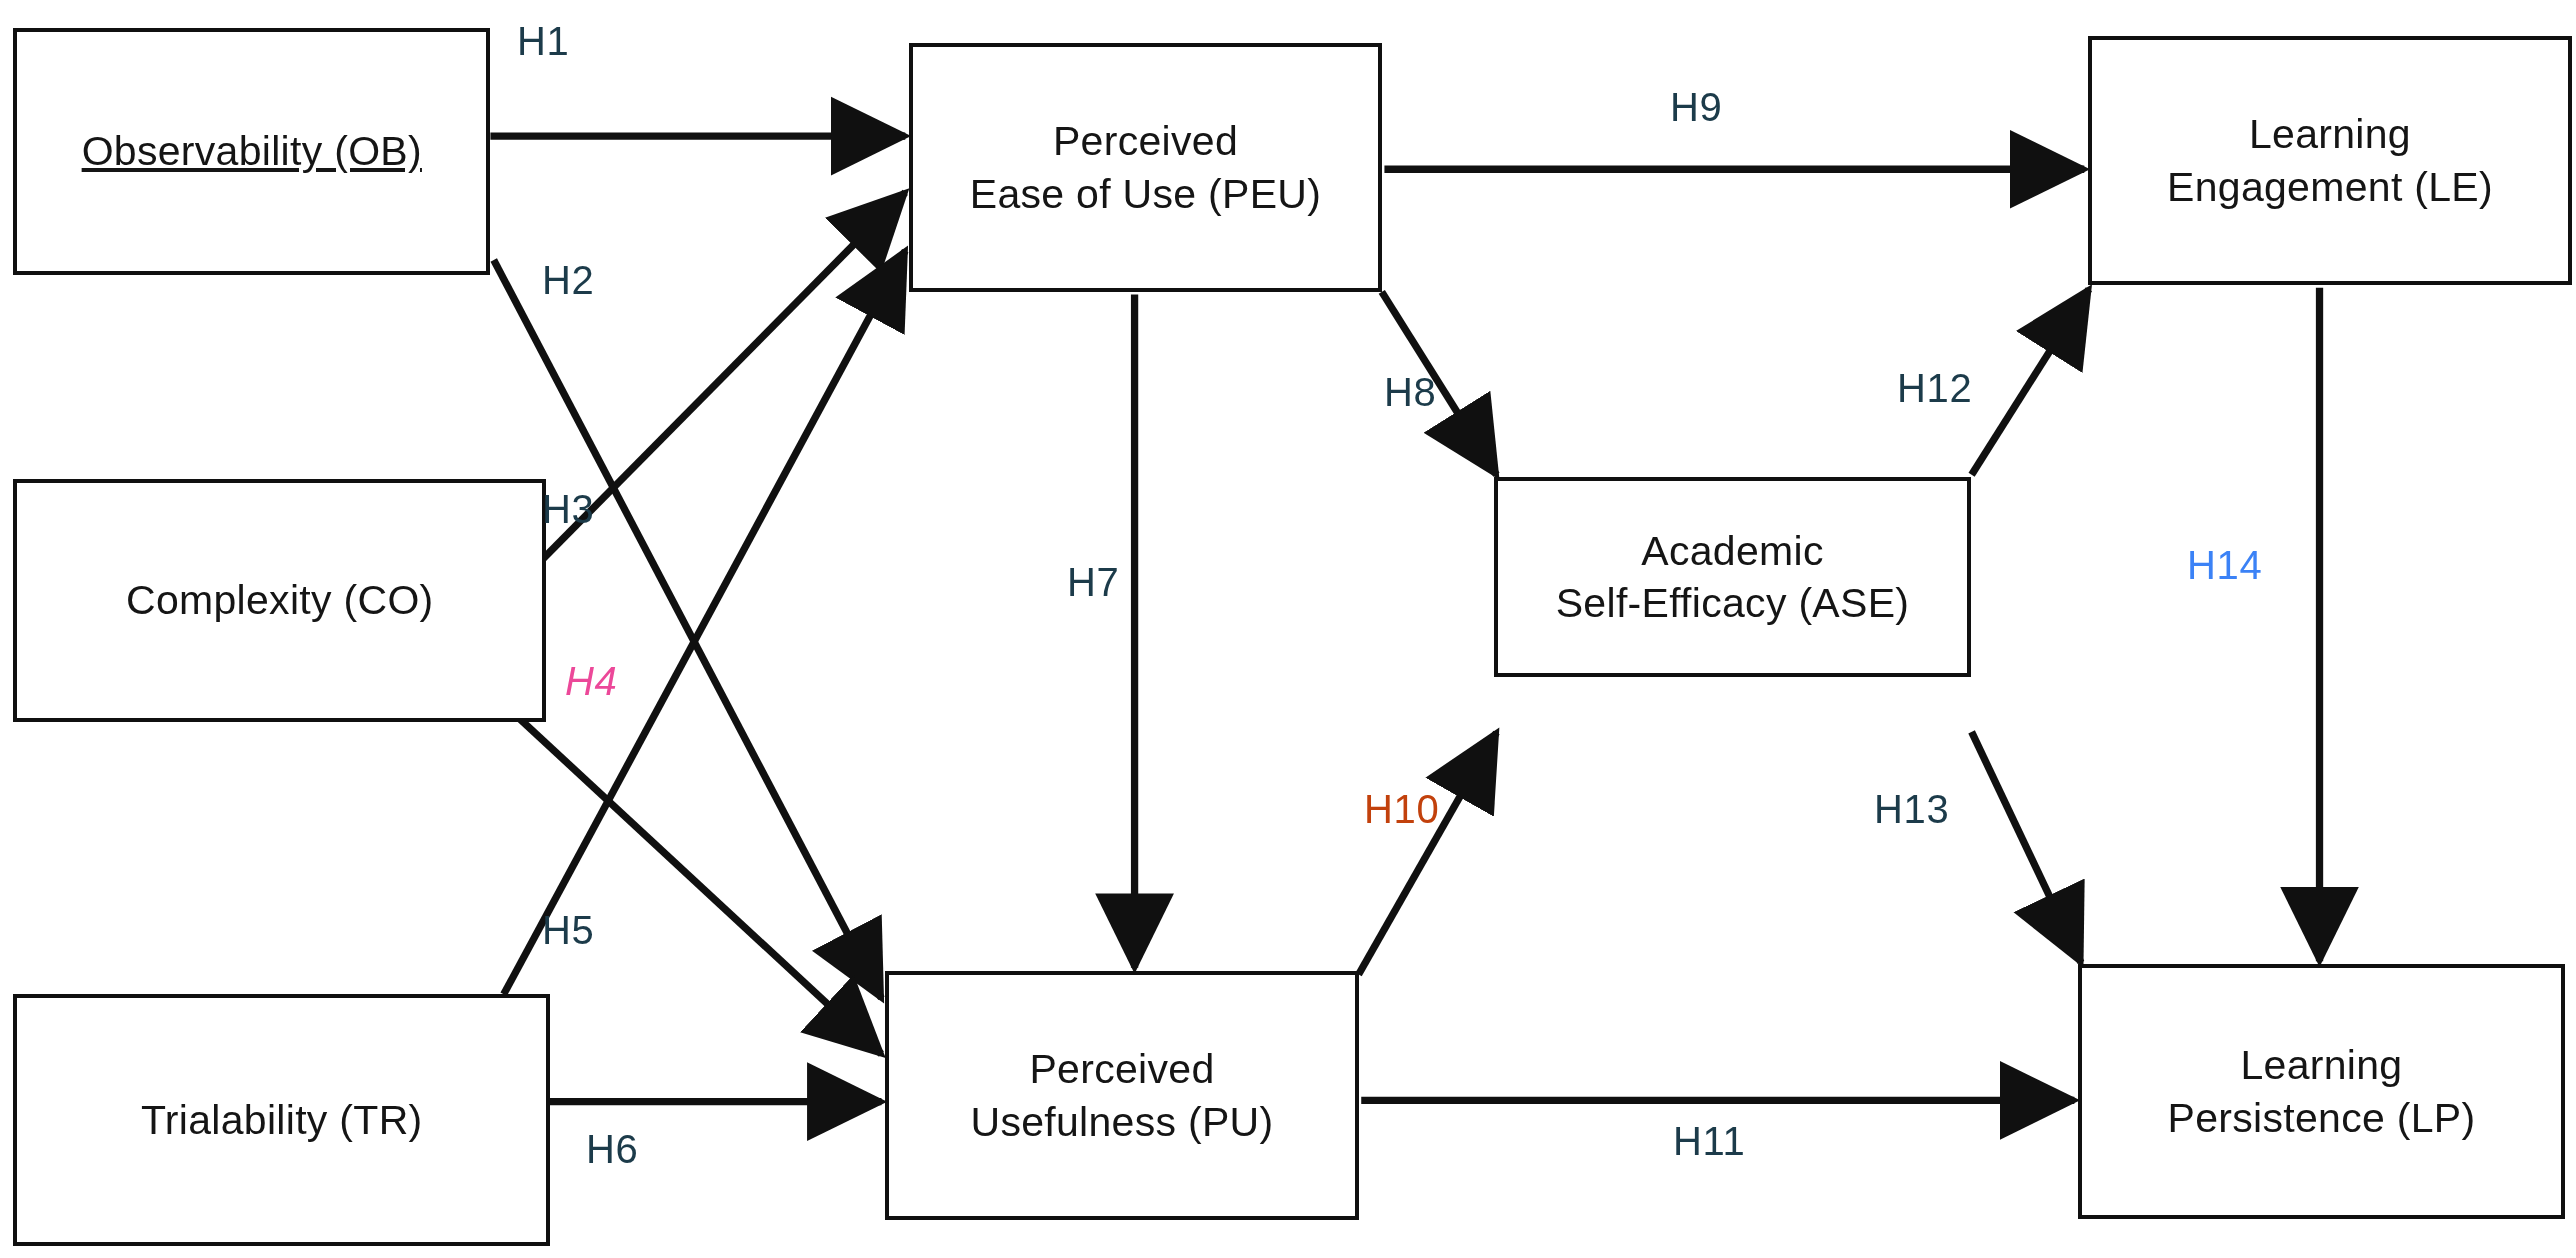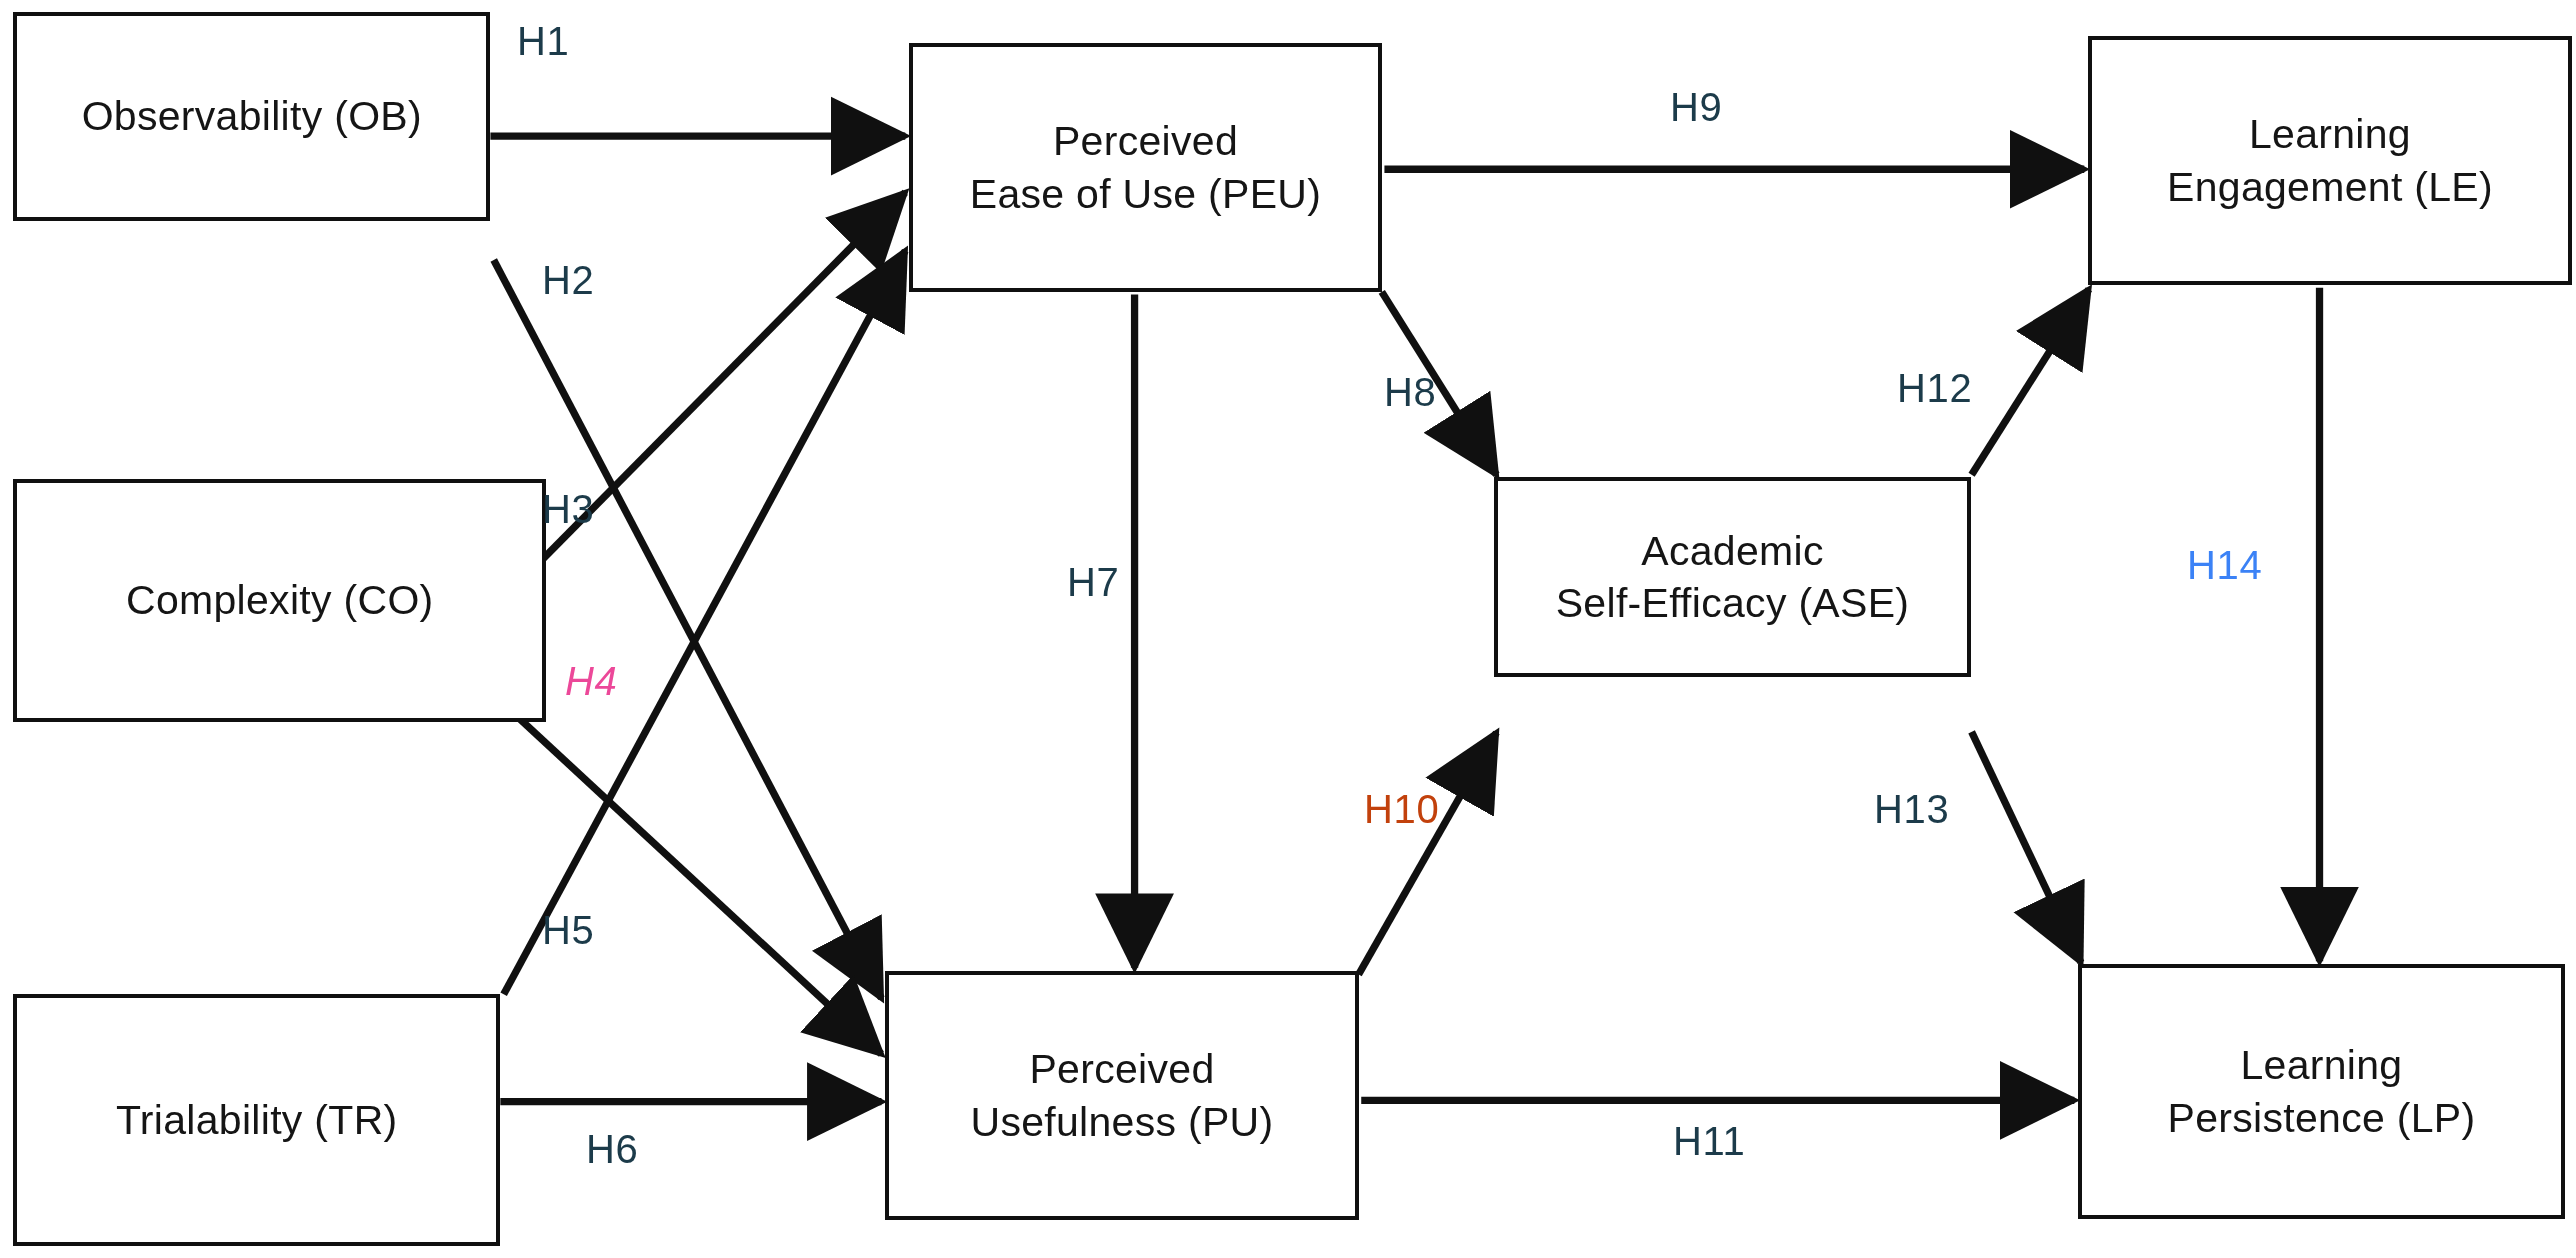--- a/index.html
+++ b/index.html
@@ -72,23 +72,23 @@
       <line x1="2054" y1="1660" x2="3130" y2="1660"></line>
 
       <line x1="2975" y1="716" x2="3152" y2="436"></line>
 
       <line x1="2975" y1="1104" x2="3140" y2="1452"></line>
 
       <line x1="3500" y1="434" x2="3500" y2="1450"></line>
     </g>
   </svg>
 
-  <div class="node-box" style="left: 13.3px; top: 12px; width: 477px; height: 209px; border-color: rgb(16, 16, 16);">Observability (OB)</div>
+  <div class="node-box" style="left: 13.3px; top: 28px; width: 477px; height: 247px; border-color: rgb(16, 16, 16); text-decoration: underline;">Observability (OB)</div>
   <div class="node-box" style="left: 13.3px; top: 479px; width: 533px; height: 243px; border-color: rgb(16, 16, 16);">Complexity (CO)</div>
-  <div class="node-box" style="left: 13.3px; top: 994px; width: 487px; height: 252px; border-color: rgb(16, 16, 16);">Trialability (TR)</div>
+  <div class="node-box" style="left: 13.3px; top: 994px; width: 537px; height: 252px; border-color: rgb(16, 16, 16);">Trialability (TR)</div>
   <div class="node-box" style="left: 909px; top: 43px; width: 473px; height: 249px; border-color: rgb(16, 16, 16);">Perceived
 Ease of Use (PEU)</div>
   <div class="node-box" style="left: 885px; top: 971px; width: 474px; height: 249px; border-color: rgb(16, 16, 16);">Perceived
 Usefulness (PU)</div>
   <div class="node-box" style="left: 1494px; top: 477px; width: 477px; height: 200px; border-color: rgb(16, 16, 16);">Academic
 Self-Efficacy (ASE)</div>
   <div class="node-box" style="left: 2088px; top: 36px; width: 484px; height: 249px; border-color: rgb(16, 16, 16);">Learning
 Engagement (LE)</div>
   <div class="node-box" style="left: 2078px; top: 964px; width: 487px; height: 255px; border-color: rgb(16, 16, 16);">Learning
 Persistence (LP)</div>

